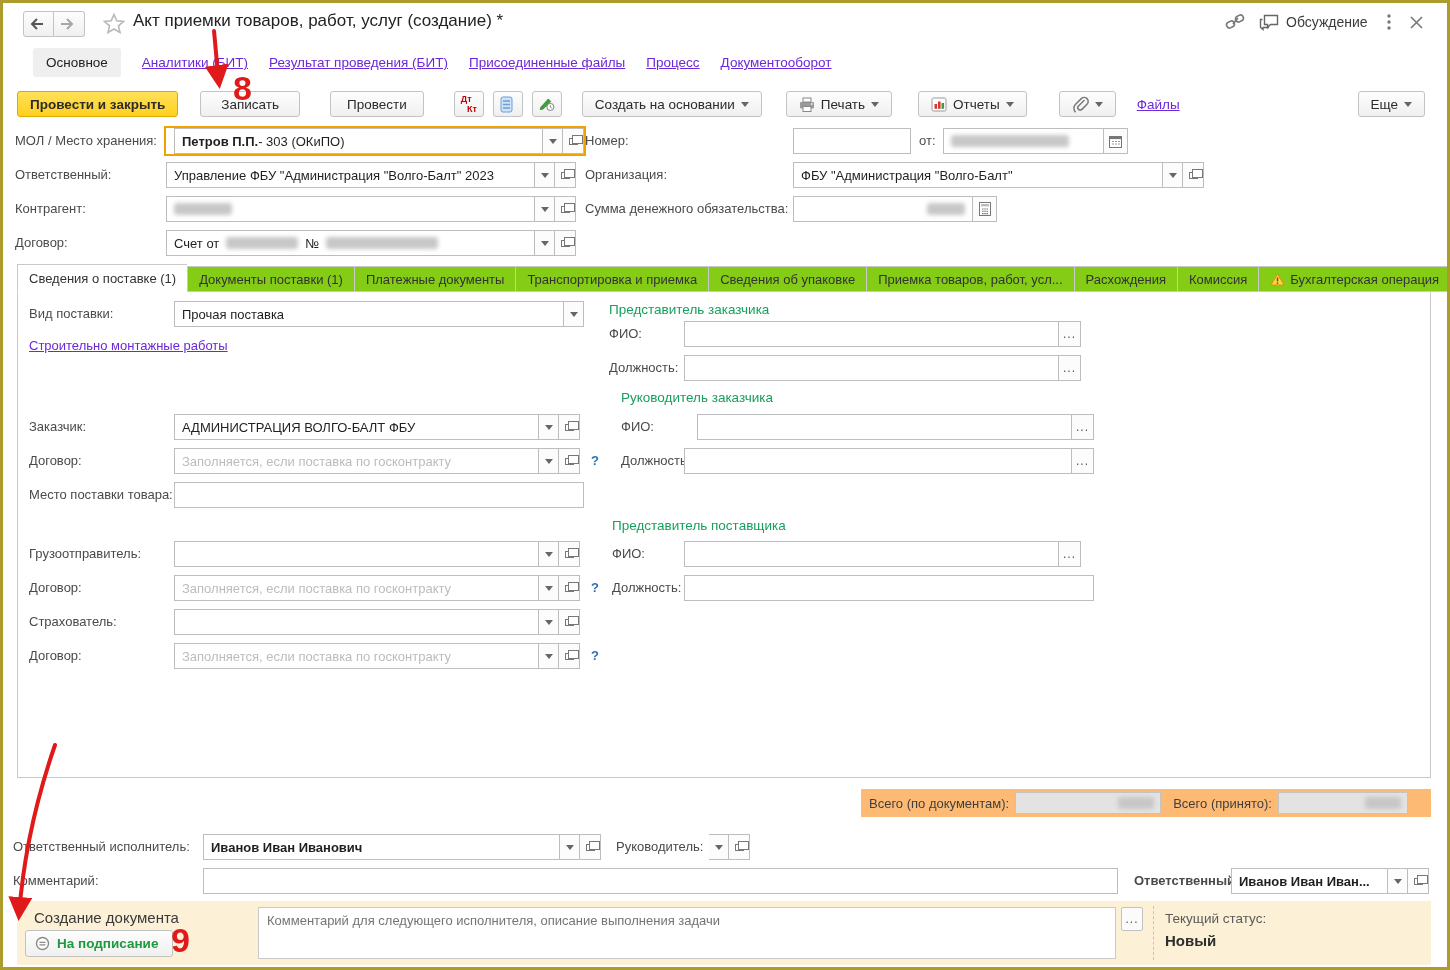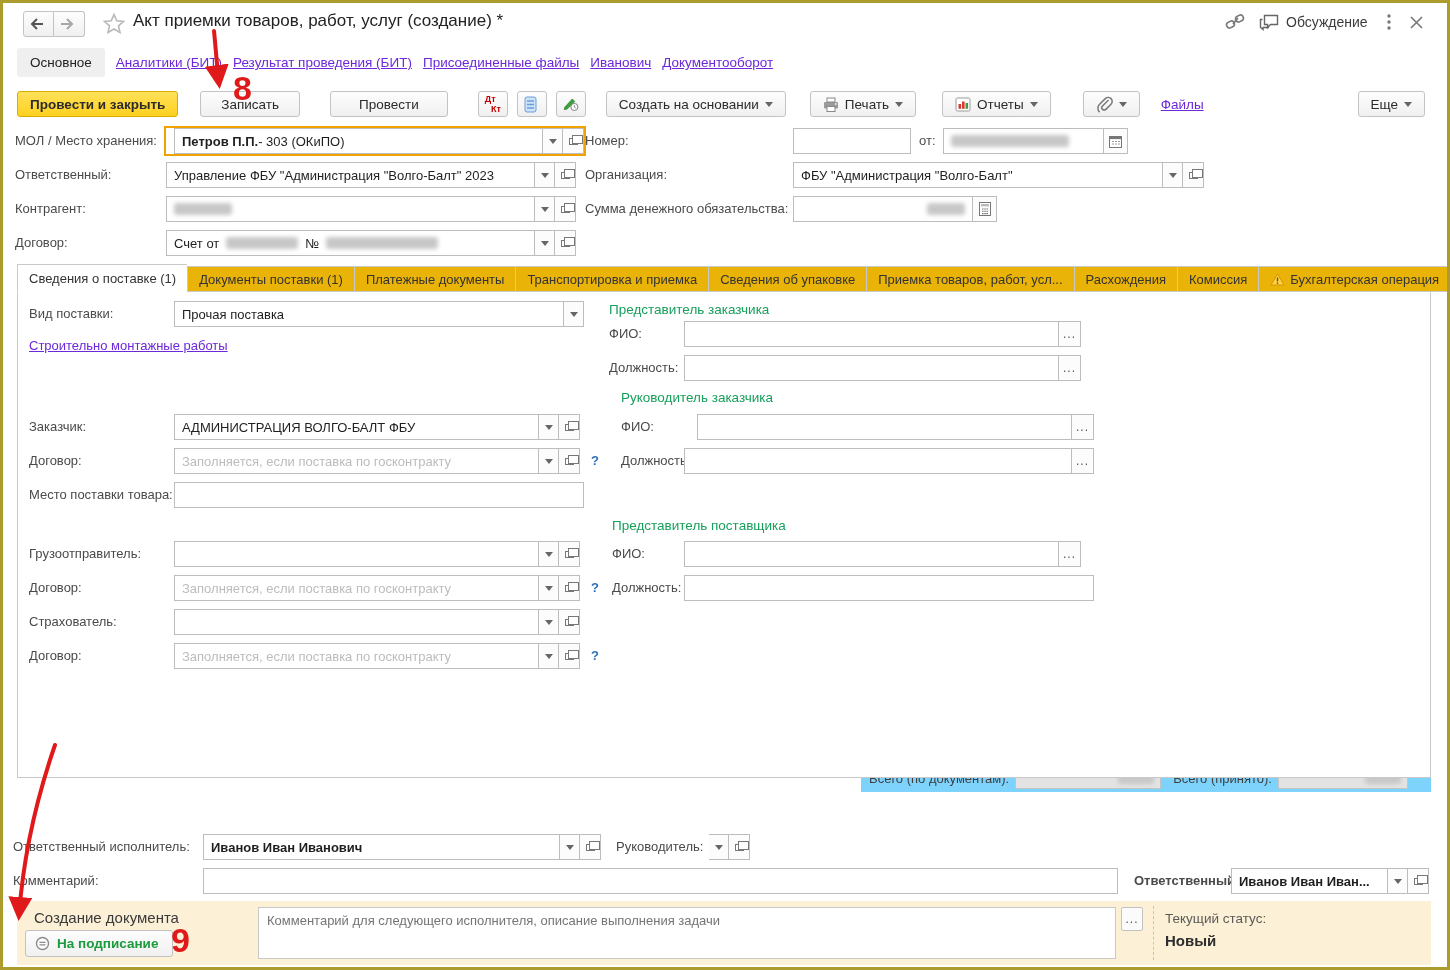--- a/index.html
+++ b/index.html
@@ -36,29 +36,29 @@
     height:26px; display:inline-flex; align-items:center; gap:6px; padding:0 12px;
     border:1px solid #c3c3c3; border-radius:3px; background:linear-gradient(#fdfdfd,#f0f0f0);
     font-size:13.5px; color:#2b2b2b; cursor:pointer; white-space:nowrap;
   }
   .toolbar-btn.icon-only { padding:0 6px; }
   .toolbar-btn.yellow { background:linear-gradient(#ffe159,#ffd11f); border-color:#d8ad00; font-weight:bold; }
   .link { color:#6d28d9; text-decoration:underline; font-size:13.5px; cursor:pointer; white-space:nowrap; }
   .tabstrip { position:absolute; left:14px; top:261px; display:flex; align-items:flex-end; height:28px; z-index:4; }
   .tab {
     display:inline-flex; align-items:center; gap:5px; height:26px; padding:0 11px;
-    border:1px solid #c9c9c9; border-right:none; background:#eab308;
+    border:1px solid #c9c9c9; border-right:none; background:#84cc16;
     font-size:13px; color:#333; cursor:pointer; white-space:nowrap;
   }
   .tab:last-child { border-right:1px solid #c9c9c9; }
   .tab.active { height:28px; background:#fff; border-bottom:1px solid #fff; font-size:13px; }
   .panel { position:absolute; left:14px; top:288px; width:1414px; height:487px; border:1px solid #c9c9c9; background:#fff; z-index:1; }
   .green-hd { position:absolute; font-size:13.5px; color:#17a05c; white-space:nowrap; }
   .help-q { position:absolute; font-size:13px; font-weight:bold; color:#2d71b8; height:26px; line-height:26px; cursor:pointer; }
-  .totals-bar { position:absolute; left:858px; top:761px; width:570px; height:28px; background:#7dd3fc; display:flex; align-items:center; }
+  .totals-bar { position:absolute; left:858px; top:786px; width:570px; height:28px; background:#fdba74; display:flex; align-items:center; }
   .tlabel { font-size:13px; color:#3f3f3f; white-space:nowrap; }
   .tfield { background:#e3e3e3; border:1px solid #c4c4c4; height:22px; display:flex; align-items:center; justify-content:flex-end; padding:0 6px; }
   .procbar { position:absolute; left:14px; top:898px; width:1414px; height:64px; background:#fcf0d6; }
   .ann { position:absolute; color:#e01a1a; font-weight:bold; font-size:34px; z-index:60; font-family:"Liberation Sans",sans-serif; }
   svg.ovl { position:absolute; left:0; top:0; z-index:55; pointer-events:none; }
   .ico { display:inline-flex; align-items:center; justify-content:center; }
 </style>
 </head>
 <body>
 
@@ -109,35 +109,35 @@
           <circle cx="2" cy="14" r="1.7" fill="#777"></circle>
         </svg>
     </span>
     <span class="ico" style="cursor:pointer;">
       <svg width="13" height="13" viewBox="0 0 13 13">
           <path d="M1 1 L12 12 M12 1 L1 12" stroke="#777" stroke-width="1.6"></path>
         </svg>
     </span>
   </div>
 
-  <div class="abs" style="left:14px;top:45px;display:flex;align-items:center;gap:11px;text-align:center;">
+  <div class="abs" style="left:30px;top:45px;display:flex;align-items:center;gap:21px;text-align:center;">
     <span style="background:#efefef;border-radius:3px;padding:7px 13px;font-size:13.5px;color:#222;cursor:pointer;">Основное</span>
     <span class="link">Аналитики (БИТ)</span>
     <span class="link">Результат проведения (БИТ)</span>
     <span class="link">Присоединенные файлы</span>
-    <span class="link">Иванович</span>
+    <span class="link">Процесс</span>
     <span class="link">Документооборот</span>
   </div>
 
   <div class="abs" style="left:14px;top:88px;display:flex;align-items:center;gap:9px;">
     <span class="toolbar-btn yellow">Провести и закрыть</span>
     <span style="width:4px;"></span>
     <span class="toolbar-btn" style="padding:0 20px;">Записать</span>
     <span style="width:12px;"></span>
-    <span class="toolbar-btn" style="padding:0 28px;">Провести</span>
+    <span class="toolbar-btn" style="padding:0 16px;">Провести</span>
     <span style="width:12px;"></span>
     <span class="toolbar-btn icon-only" style="width:30px;">
       <span style="position:relative;width:18px;height:18px;">
         <span style="position:absolute;left:0;top:-1px;font-size:9px;font-weight:bold;color:#c40000;">Дт</span>
         <span style="position:absolute;right:0;bottom:-1px;font-size:9px;font-weight:bold;color:#c40000;">Кт</span>
       </span>
     </span>
     <span class="toolbar-btn icon-only" style="width:30px;">
       <svg width="13" height="17" viewBox="0 0 13 17">
           <rect x="1" y="1" width="11" height="15" rx="2" fill="#cfe3f7" stroke="#6a9fd8"></rect>

